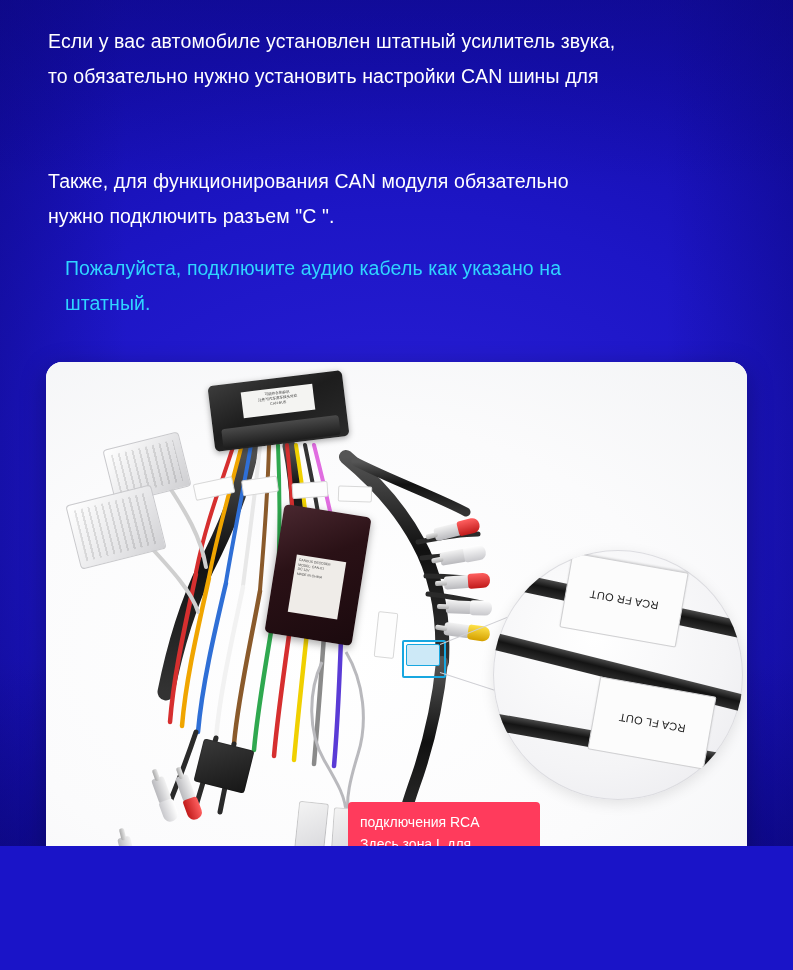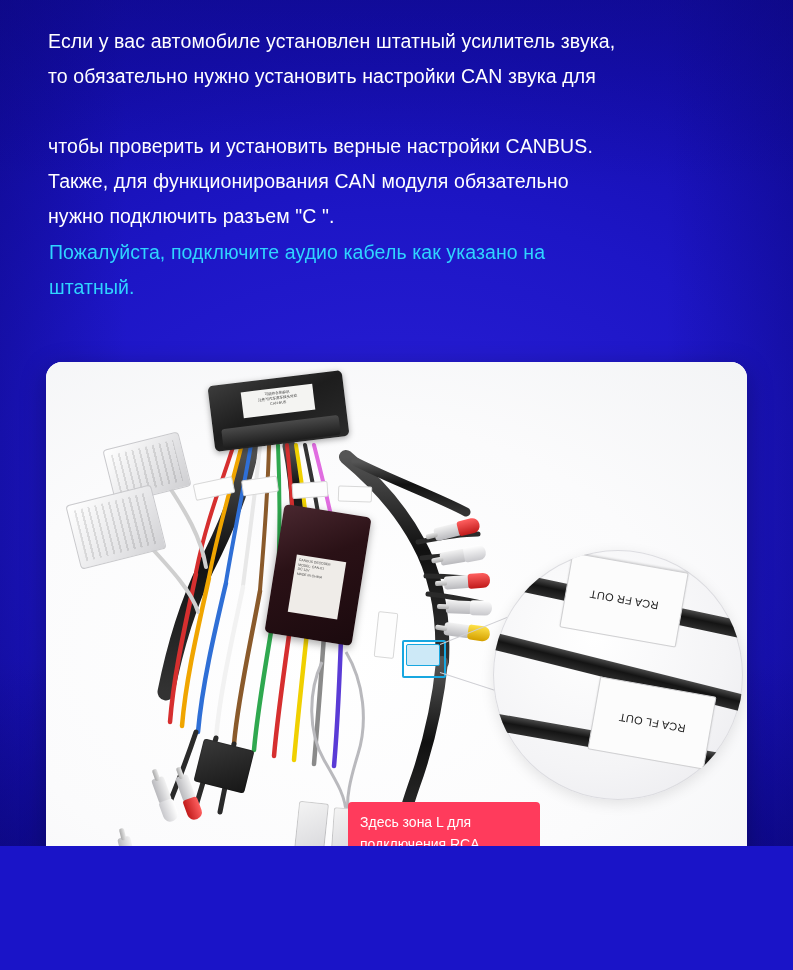--- a/index.html
+++ b/index.html
@@ -48,21 +48,21 @@
     letter-spacing: 0.1px;
     margin: 0;
   }
   .para-accent {
     color: #2fd4ff;
     font-size: 19.5px;
     line-height: 35px;
     text-align: justify;
     text-justify: inter-word;
     letter-spacing: 0.1px;
-    margin: 1px;
+    margin: 17px;
   }
   .para-accent .lastline,
   .para .lastline {
     text-align: left;
   }
 
   
   .card {
     position: absolute;
     left: 46px;
@@ -256,23 +256,23 @@
 </style>
 </head>
 <body>
 
 <div class="page">
 
   <div class="text-block">
 
     <p class="para">
       <span>Если у вас автомобиле установлен штатный усилитель звука,</span><br>
-      <span>то обязательно нужно установить настройки CAN звука для</span><br>
+      <span>то обязательно нужно установить настройки CAN шины для</span><br>
       <br>
-      <span>чтобы проверить и установить верные настройки CANBUS.</span><br>
+      <br>
       <span>Также, для функционирования CAN модуля обязательно</span><br>
       <span class="lastline">нужно подключить разъем "С ".</span>
     </p>
 
     <p class="para-accent">
       <span>Пожалуйста, подключите аудио кабель как указано на</span><br>
       <span class="lastline">штатный.</span>
     </p>
   </div>
 
@@ -429,19 +429,19 @@
       <div class="zoom-bubble">
         <div class="zoom-wire" style="left:-10px;top:46px;width:280px;transform:rotate(12deg);"></div>
         <div class="zoom-wire" style="left:-10px;top:116px;width:290px;transform:rotate(14deg);"></div>
         <div class="zoom-wire" style="left:-20px;top:186px;width:300px;transform:rotate(10deg);"></div>
 
         <div class="zoom-tag" style="left:72px;top:12px;width:116px;height:74px;transform:rotate(190deg);">RCA FR OUT</div>
         <div class="zoom-tag" style="left:100px;top:136px;width:116px;height:72px;transform:rotate(190deg);">RCA FL OUT</div>
       </div>
 
       <div class="red-note">
+        <span>подключения RCA</span>
         <span>Здесь зона L для</span>
-        <span>подключения RCA</span>
       </div>
 
     </div>
   </div>
 </div>
 
 </body></html>

